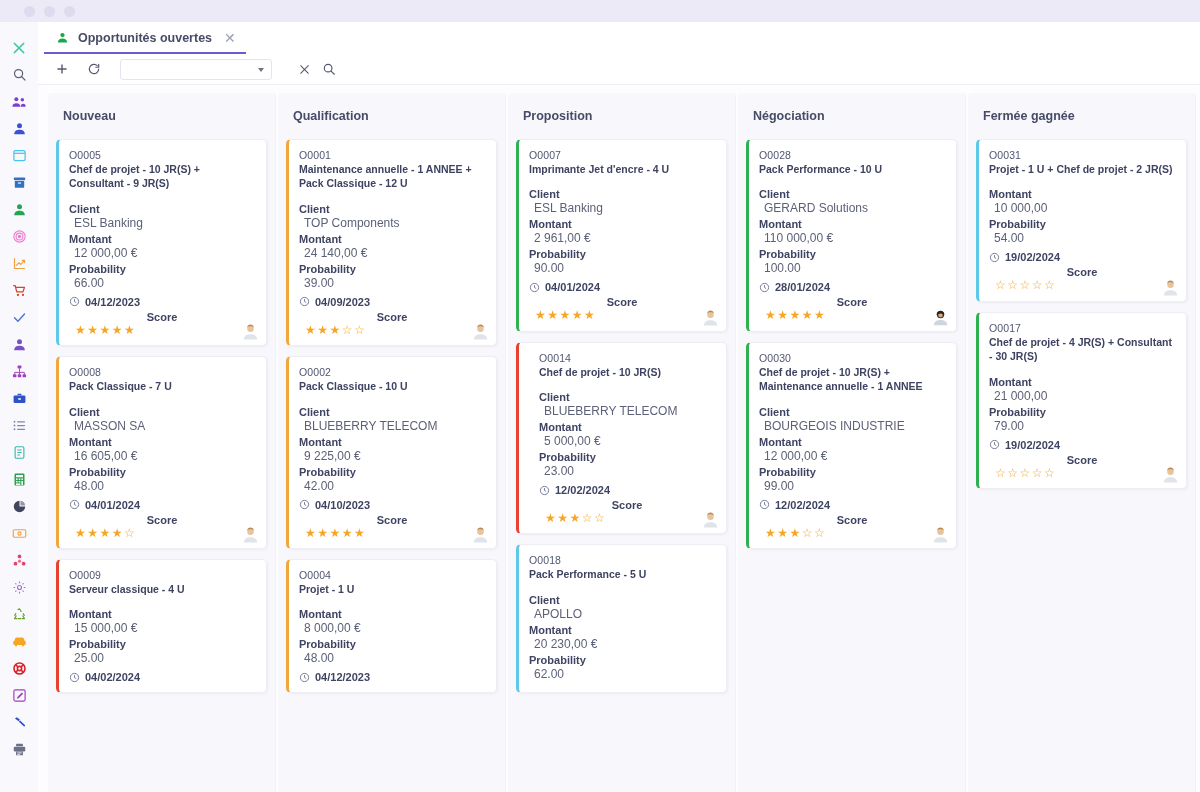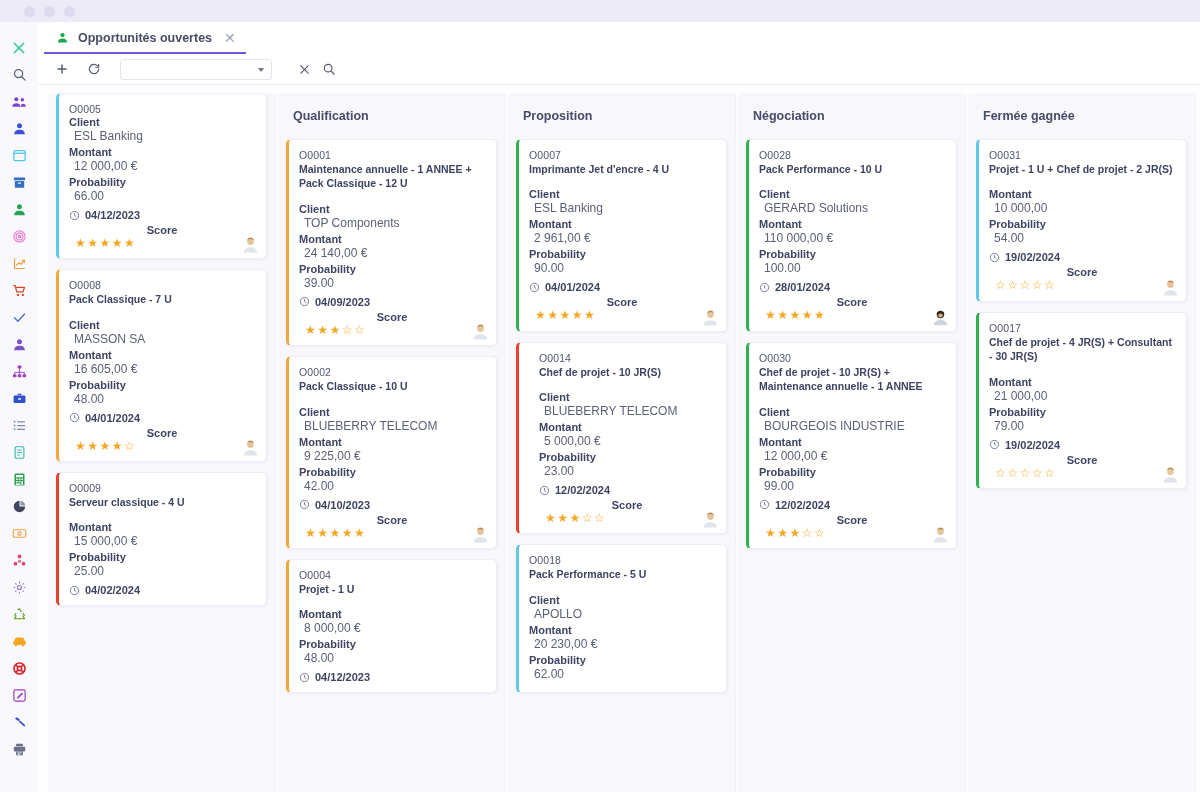--- a/index.html
+++ b/index.html
@@ -445,23 +445,25 @@
           <svg width="14" height="14" viewBox="0 0 24 24" stroke="currentColor" stroke-width="2" fill="none" stroke-linecap="round">
             <circle cx="10.5" cy="10.5" r="6.5"></circle>
               <path d="M15.5 15.5L21 21"></path>
           </svg>
         </span>
       </span>
     </div>
 
     <div class="board" id="board">
         <div class="column">
+          <div class="col-head">Nouveau</div>
           <div class="cards">
             <div class="card" style="border-left-color: rgb(94, 200, 232);">
               <div class="card-ref">O0005</div>
+              <div class="card-title">Chef de projet - 10 JR(S) + Consultant - 9 JR(S)</div>
               <div class="field-label">Client</div>
               <div class="field-value">ESL Banking</div>
               <div class="field-label">Montant</div>
               <div class="field-value">12 000,00 €</div>
               <div class="field-label">Probability</div>
               <div class="field-value">66.00</div>
               <div class="date-row">
                 <span class="clock">
                   <svg width="11" height="11" viewBox="0 0 24 24" stroke="currentColor" stroke-width="2" fill="none">
                     <circle cx="12" cy="12" r="9"></circle>

